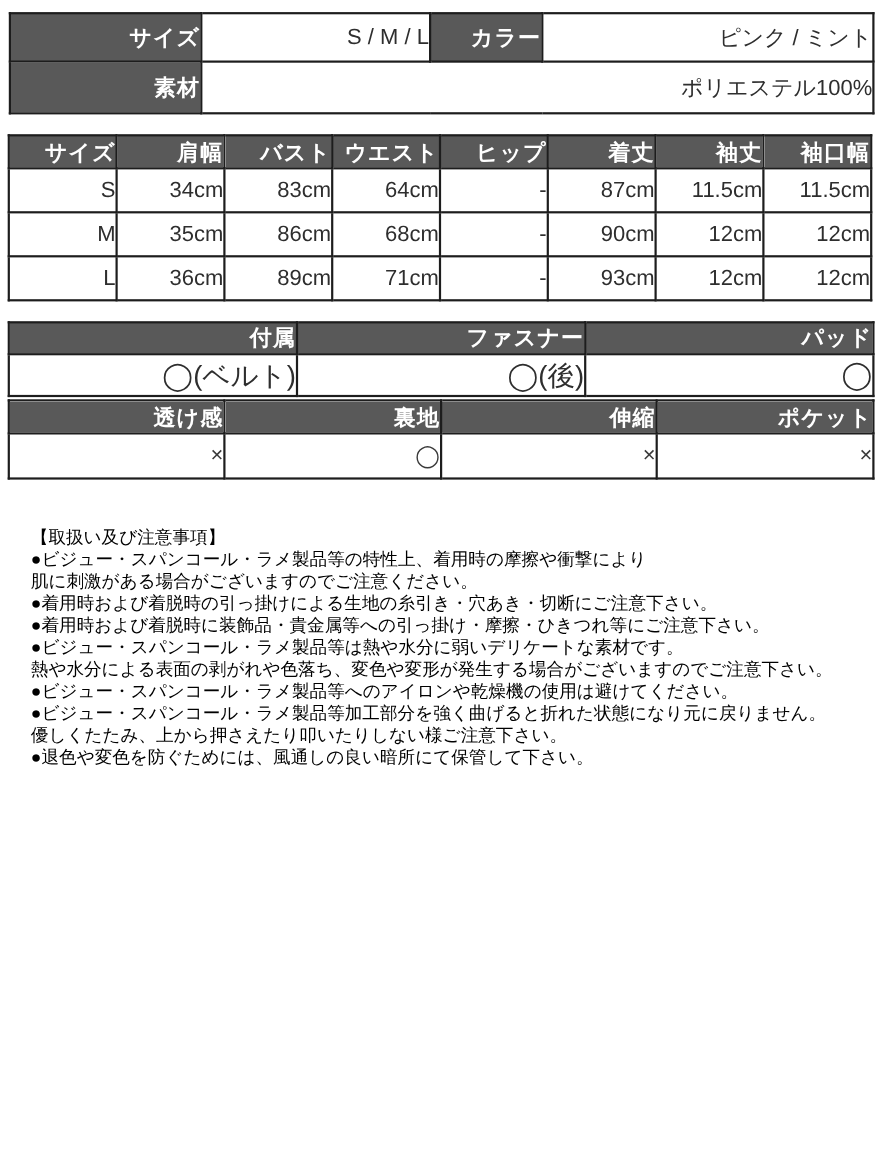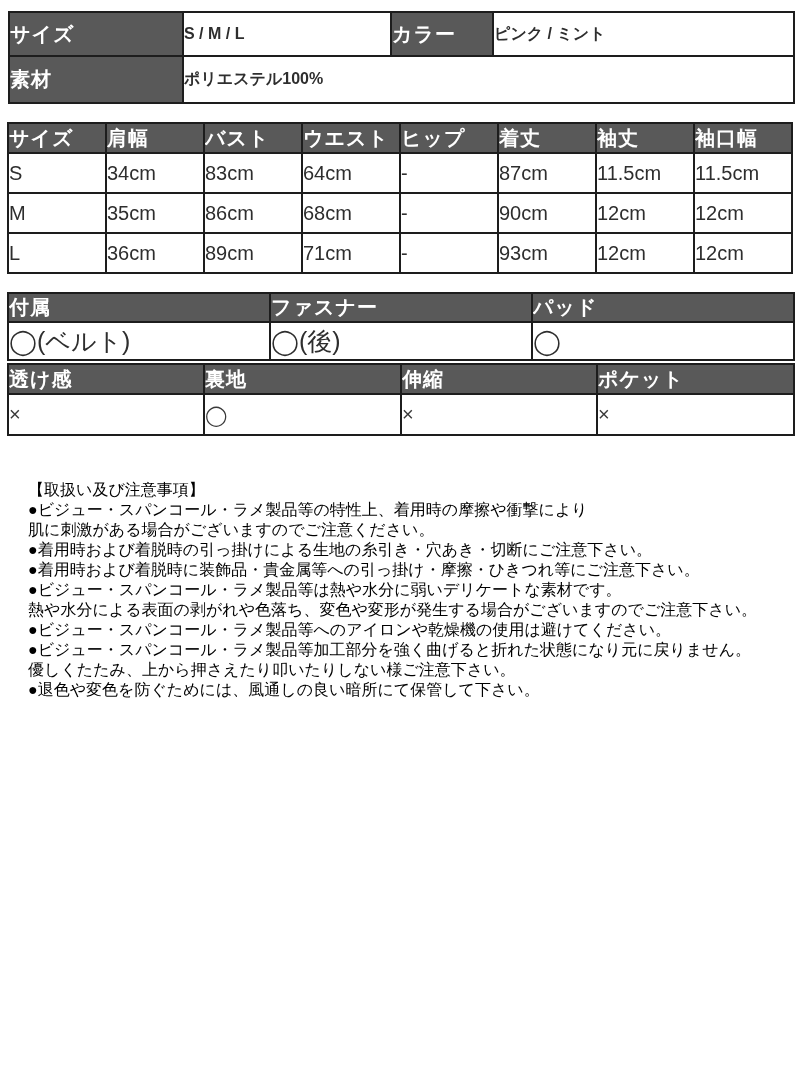--- a/index.html
+++ b/index.html
@@ -4,31 +4,31 @@
 <style>
   html,body{margin:0;padding:0;background:#ffffff;}
   body{
     width:800px;height:1067px;position:relative;overflow:hidden;
     font-family:"Liberation Sans","DejaVu Sans",sans-serif;
     -webkit-font-smoothing:antialiased;
   }
   .page{position:absolute;inset:0;background:#ffffff;}
   table{border-collapse:collapse;position:absolute;table-layout:fixed;}
   th,td{
-    border:2px solid #1d1d1d;text-align:left;vertical-align:middle;
+    border:2px solid #1d1d1d;text-align:right;vertical-align:middle;
     padding:0;overflow:hidden;
   }
   th{background:#595959;color:#ffffff;font-weight:bold;font-size:20px;letter-spacing:1px;}
   td{color:#2e2e2e;font-size:20px;}
 
   
   .t1{left:8px;top:11px;width:785px;}
   .t1 tr:nth-child(1){height:44px;}
   .t1 tr:nth-child(2){height:47px;margin-top:21px;}
-  .t1 td{font-size:16px;font-weight:bold;}
+  .t1 td{font-size:20px;}
 
   
   .t2{left:7px;top:122px;width:784px;}
   .t2 tr:first-child{height:30px;}
   .t2 tr:not(:first-child){height:40px;}
   .t2 th{font-size:20px;}
 
   
   .t3{left:7px;top:292px;width:786px;}
   .t3 tr:first-child{height:14px;}

